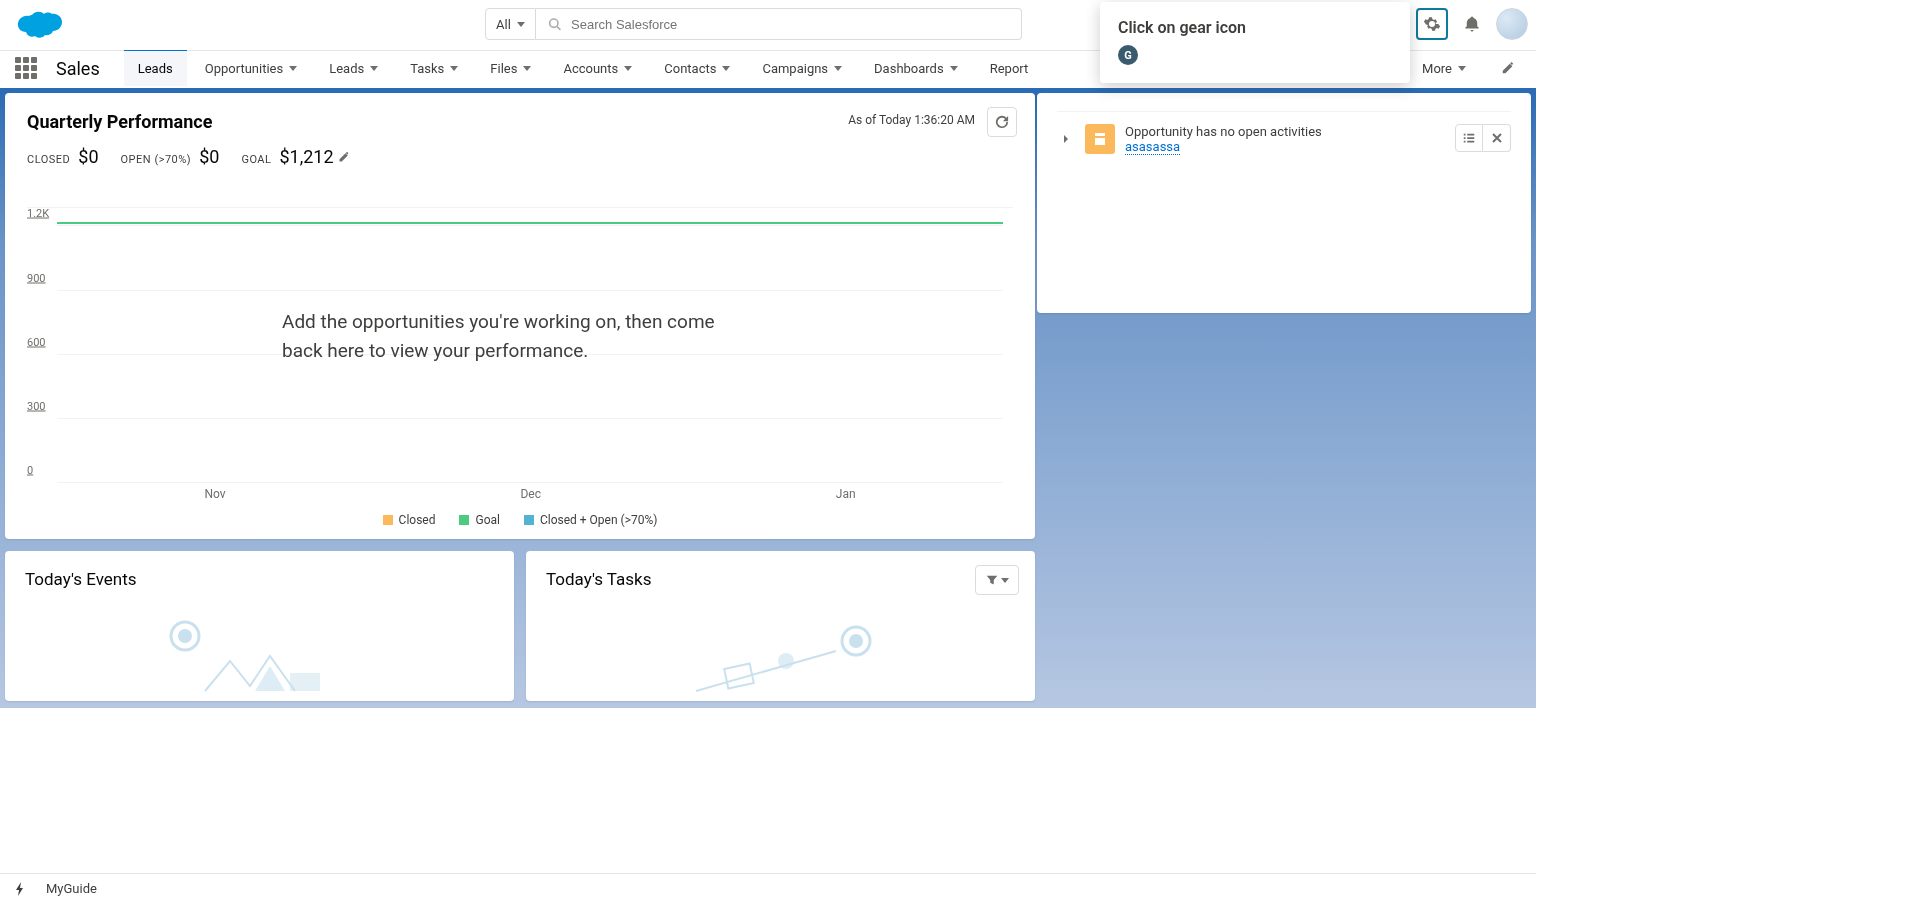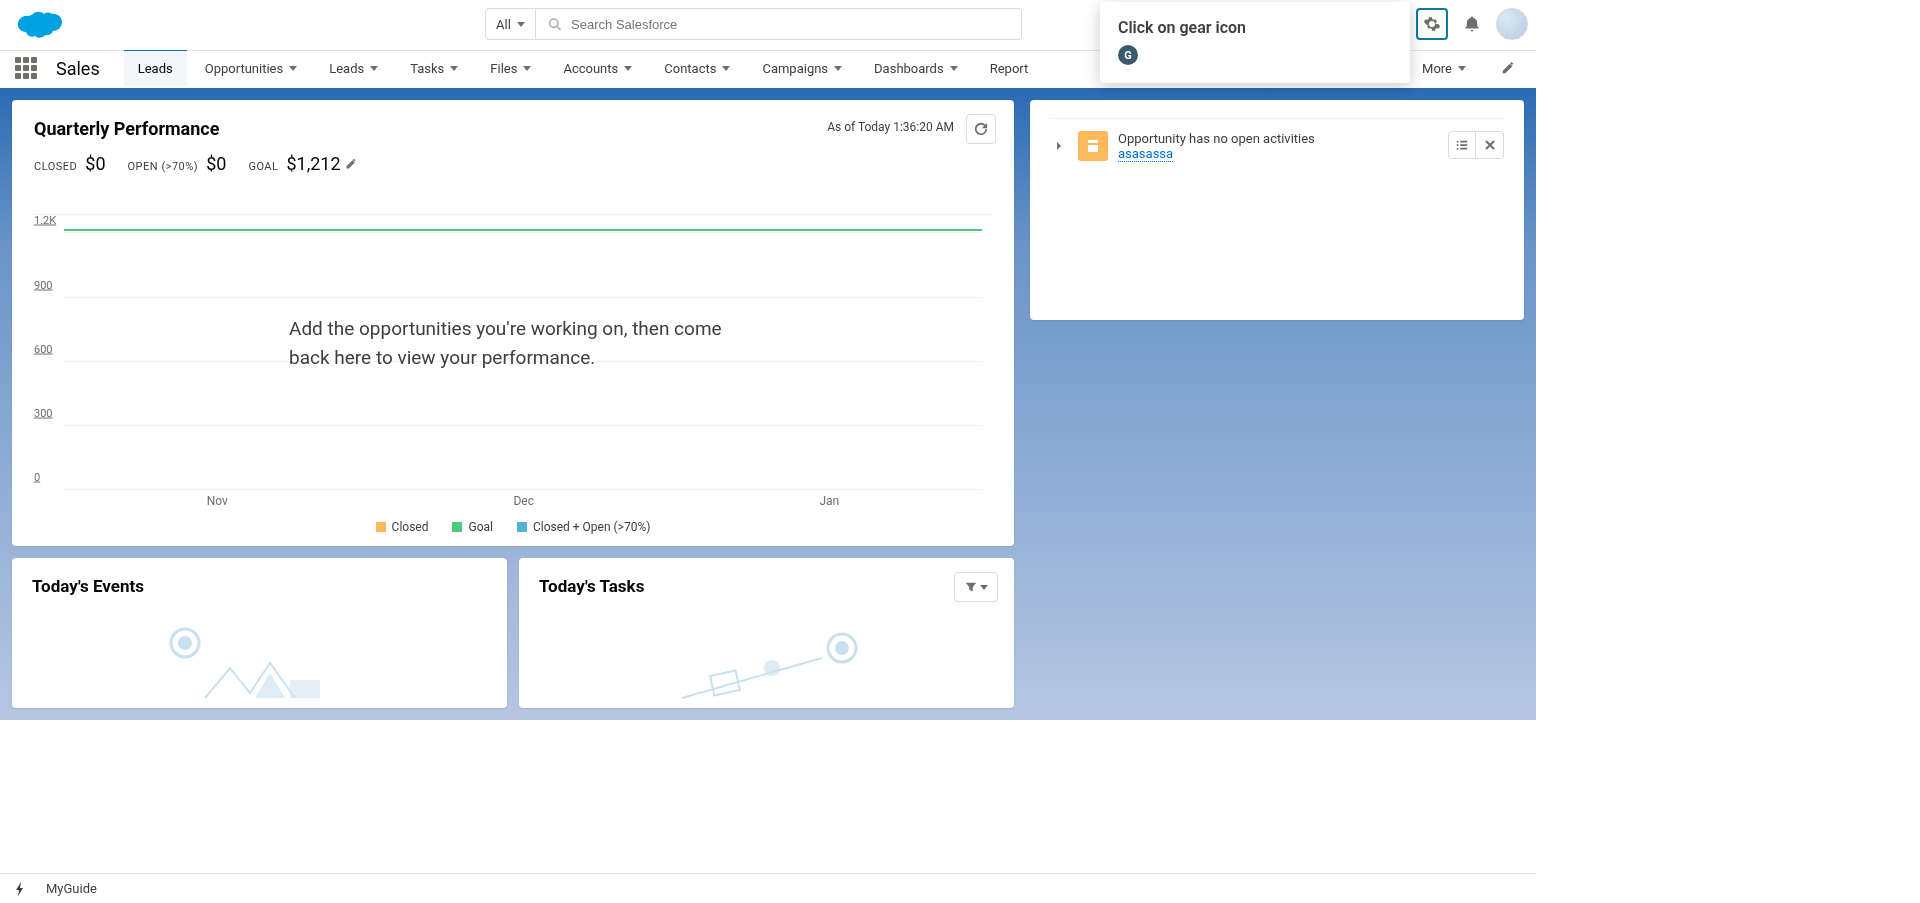--- a/index.html
+++ b/index.html
@@ -15,21 +15,21 @@
 .gear-highlight { border: 2px solid #0e7a9c; padding: 1px; }
 .avatar { width: 32px; height: 32px; border-radius: 50%; background: radial-gradient(circle at 30% 30%, #dbe9f5, #b2c9e0); border: 1px solid #cfd7df; }
 .navbar { height: 38px; display: flex; align-items: center; background: #fff; border-bottom: 3px solid #fff; padding: 0 12px; gap: 4px; position: relative; z-index: 4; border-top: 1px solid #e5e5e5; }
 .app-launcher { width: 28px; height: 28px; display: grid; grid-template-columns: repeat(3,6px); grid-template-rows: repeat(3,6px); gap: 2px; margin-right: 12px; cursor: pointer; align-content: center; justify-content: center; }
 .app-launcher span { background: #706e6b; border-radius: 1px; }
 .app-name { font-size: 18px; font-weight: 400; color: #080707; margin-right: 20px; }
 .nav-item { display: flex; align-items: center; gap: 6px; padding: 0 14px; height: 38px; font-size: 13px; color: #3e3e3c; cursor: pointer; }
 .nav-item.active { border-top: 3px solid #0070d2; background: #f4f6f9; color: #080707; margin-top: -3px; }
 .nav-more { margin-left: auto; display: flex; align-items: center; gap: 6px; padding: 0 14px; font-size: 13px; color: #3e3e3c; }
 .edit-pencil { width: 32px; height: 32px; display: flex; align-items: center; justify-content: center; margin-left: 8px; cursor: pointer; }
-.canvas { background: linear-gradient(180deg, #2a6bb3 0%, #6a94c8 25%, #b6c7e2 100%); padding: 12px; min-height: 620px; display: flex; gap: 16px; }
+.canvas { background: linear-gradient(180deg, #2a6bb3 0%, #6a94c8 25%, #b6c7e2 100%); padding: 5px; min-height: 620px; display: flex; gap: 2px; }
 .left-col { flex: 1; display: flex; flex-direction: column; gap: 12px; }
 .right-col { width: 494px; }
 .card { background: #fff; border-radius: 4px; box-shadow: 0 1px 2px rgba(0,0,0,.1); }
 .perf-card { padding: 18px 22px 12px; position: relative; }
 .perf-title { font-size: 18px; font-weight: 700; color: #080707; margin-bottom: 14px; }
 .perf-asof { position: absolute; right: 60px; top: 20px; font-size: 12px; color: #3e3e3c; }
 .refresh-btn { position: absolute; right: 18px; top: 14px; width: 30px; height: 30px; border: 1px solid #dddbda; border-radius: 4px; display: flex; align-items: center; justify-content: center; cursor: pointer; }
 .metrics { display: flex; gap: 22px; align-items: baseline; margin-bottom: 8px; }
 .metric-label { font-size: 11px; letter-spacing: .5px; color: #3e3e3c; text-transform: uppercase; }
 .metric-value { font-size: 18px; color: #080707; margin-left: 4px; }
@@ -40,21 +40,21 @@
 .y-tick { position: absolute; left: -30px; font-size: 11px; color: #706e6b; transform: translateY(-50%); text-decoration: underline; }
 .gridline { position: absolute; left: 0; right: 0; height: 1px; background: #f3f2f2; }
 .goal-line { position: absolute; left: 0; right: 0; height: 2px; background: #4bca81; }
 .x-labels { position: absolute; left: 30px; right: 10px; bottom: 6px; display: flex; justify-content: space-around; font-size: 12px; color: #706e6b; }
 .chart-hint { position: absolute; left: 255px; top: 100px; font-size: 19px; color: #3e3e3c; max-width: 470px; line-height: 1.5; }
 .legend { display: flex; gap: 24px; justify-content: center; margin-top: 6px; font-size: 12px; color: #3e3e3c; }
 .legend-item { display: flex; align-items: center; gap: 6px; }
 .swatch { width: 10px; height: 10px; }
 .row-cards { display: flex; gap: 12px; }
 .small-card { flex: 1; padding: 18px 20px; min-height: 150px; position: relative; overflow: hidden; }
-.small-title { font-size: 17px; font-weight: 700; color: #080707; }
+.small-title { font-size: 17px; font-weight: 400; color: #080707; }
 .task-filter { position: absolute; right: 16px; top: 14px; width: 44px; height: 30px; border: 1px solid #dddbda; border-radius: 4px; display: flex; align-items: center; justify-content: center; gap: 2px; cursor: pointer; }
 .illust { position: absolute; left: 50%; transform: translateX(-50%); bottom: -10px; width: 250px; height: 100px; opacity: .7; }
 .assist-card { padding: 18px 20px; min-height: 220px; }
 .assist-title { font-size: 18px; font-weight: 700; color: #080707; margin-bottom: 18px; }
 .assist-item { display: flex; align-items: flex-start; gap: 10px; border-top: 1px solid #f3f2f2; padding-top: 12px; }
 .chev-right { width: 18px; height: 18px; display: flex; align-items: center; justify-content: center; cursor: pointer; color: #706e6b; margin-top: 6px; }
 .opp-icon { width: 30px; height: 30px; background: #fcb95b; border-radius: 3px; display: flex; align-items: center; justify-content: center; color: #fff; }
 .assist-text { font-size: 13px; color: #3e3e3c; }
 .assist-link { color: #0070d2; border-bottom: 1px dotted #0070d2; cursor: pointer; }
 .assist-actions { margin-left: auto; display: flex; }

